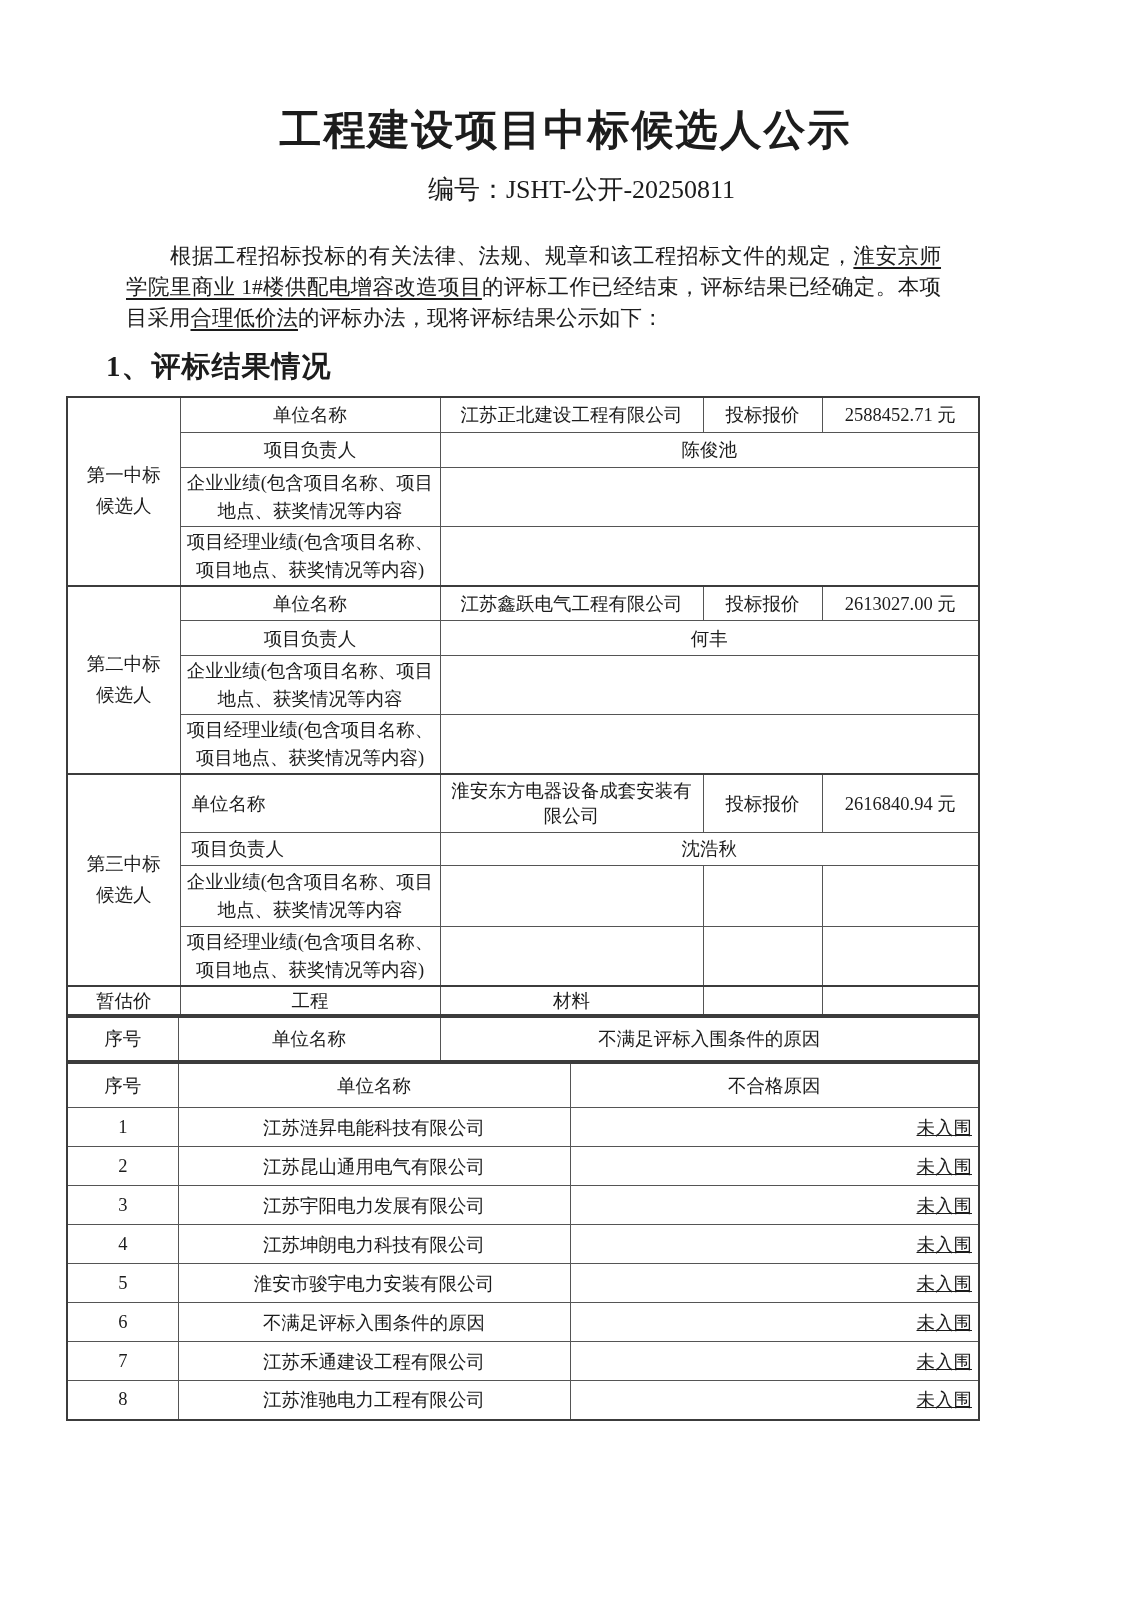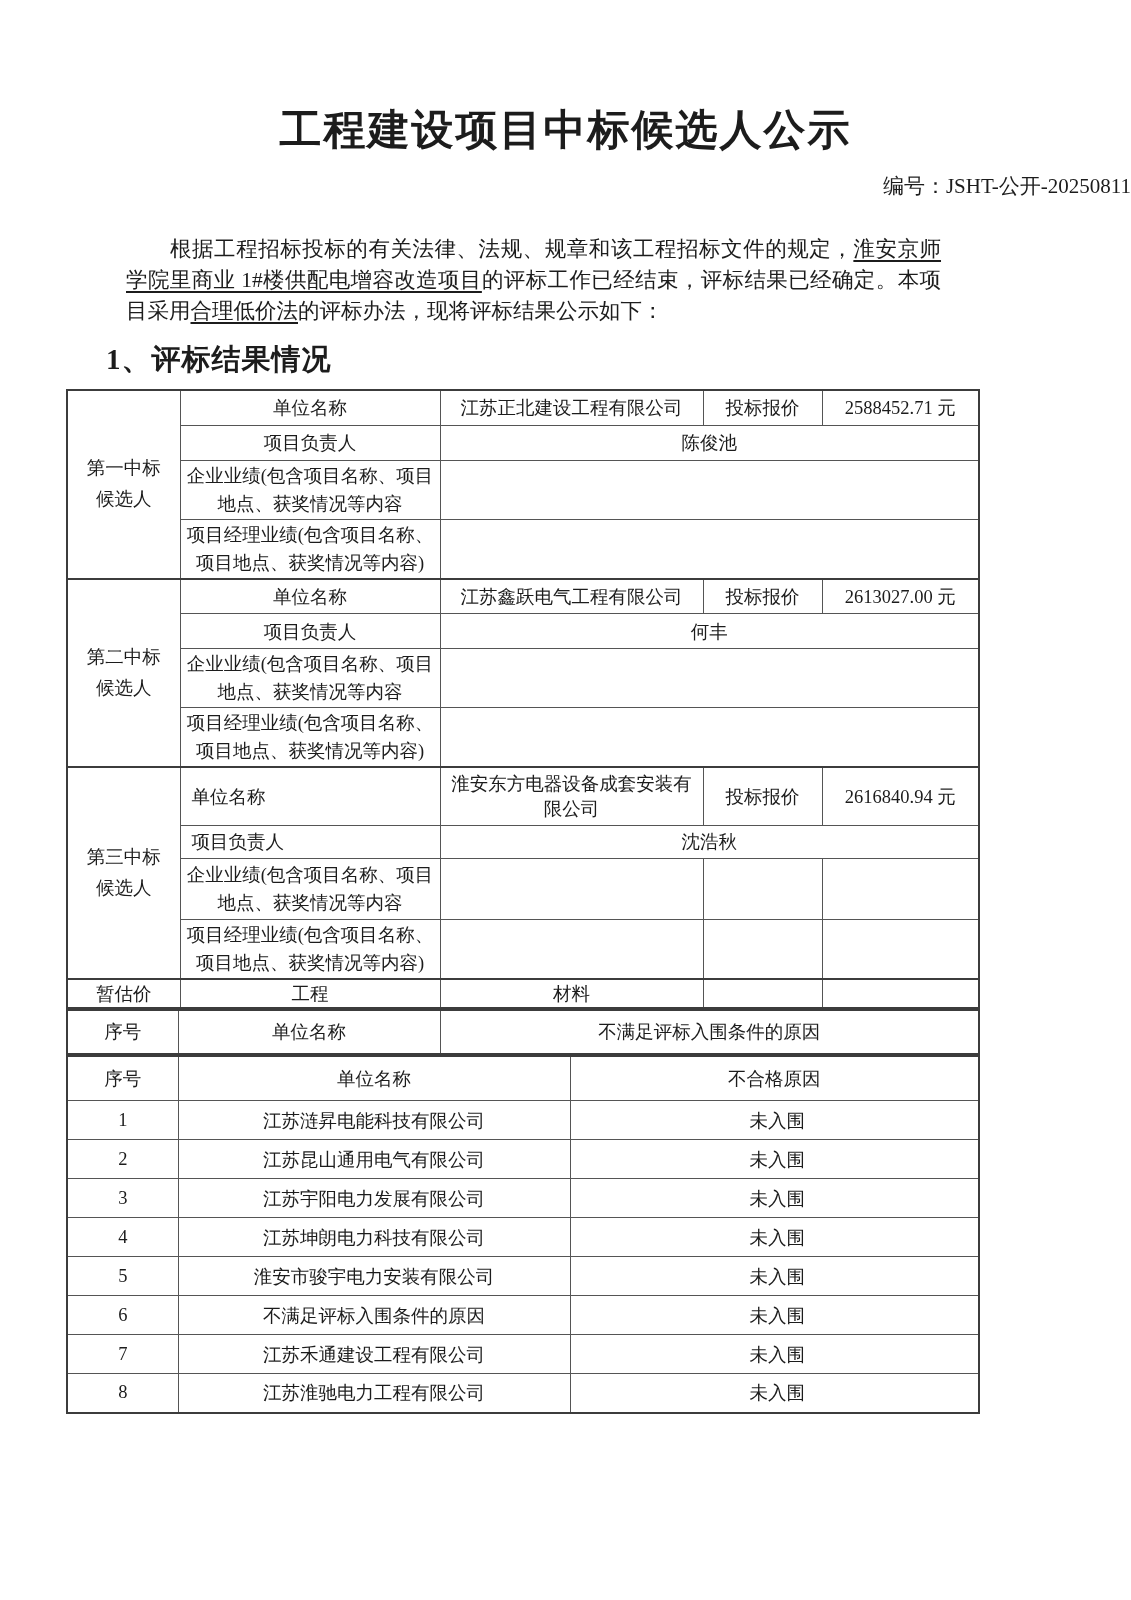--- a/index.html
+++ b/index.html
@@ -2,40 +2,40 @@
 <html><head>
 <meta charset="utf-8">
 <style>
   html,body{margin:0;padding:0;background:#ffffff;}
   .page{
     width:1131px;height:1600px;background:#ffffff;box-sizing:border-box;
     padding-top:102px;position:relative;color:#1c1c1c;
     font-family:"Liberation Serif","DejaVu Serif",serif;
   }
   .title{font-size:42px;font-weight:bold;text-align:center;margin:0;letter-spacing:2px;}
-  .doc-no{font-size:21px;text-align:right;margin-top:14px;margin-left:32px;}
+  .doc-no{font-size:26px;text-align:center;margin-top:14px;margin-left:32px;}
   .intro{
     font-size:21.5px;line-height:31px;text-align:justify;
     margin:34px 190px 0 126px;text-indent:44px;
   }
   .u{text-decoration:underline;text-underline-offset:4px;}
   .sec{font-size:29px;font-weight:bold;margin:0 0 0 106px;letter-spacing:1px;}
   #sec1{margin-top:13px;margin-bottom:9px;}
   #sec2{margin-top:9px;margin-bottom:13px;}
   #sec3{margin-top:22px;margin-bottom:11px;}
   table{
     border-collapse:collapse;table-layout:fixed;margin-left:66px;
     font-size:18.5px;width:912px;border:2px solid #3c3c3c;
   }
   td{border:1px solid #555555;text-align:center;padding:1px 6px;overflow:hidden;vertical-align:middle;}
   tr.sep td{border-top:2px solid #3c3c3c;}
   .ln{display:block;line-height:28px;}
   .rank .ln{line-height:31px;}
   td.left{text-align:left;padding-left:11px;}
-  td.reason{text-align:center;padding-left:12px;}
+  td.reason{text-align:right;padding-left:12px;text-decoration:underline;}
   
   .t1 col.c0{width:113px;} .t1 col.c1{width:260px;} .t1 col.c2{width:263px;}
   .t1 col.c3{width:119px;} .t1 col.c4{width:157px;}
   
   .t2 col.c0{width:111px;} .t2 col.c1{width:262px;} .t2 col.c2{width:539px;}
   
   .t3 col.c0{width:111px;} .t3 col.c1{width:392px;} .t3 col.c2{width:409px;}
   tr.h35{height:35px;} tr.h33{height:33px;} tr.h32{height:24px;}
   tr.h59{height:59px;} tr.h57{height:57px;} tr.h54{height:54px;}
   tr.h58{height:58px;} tr.h61{height:61px;}

